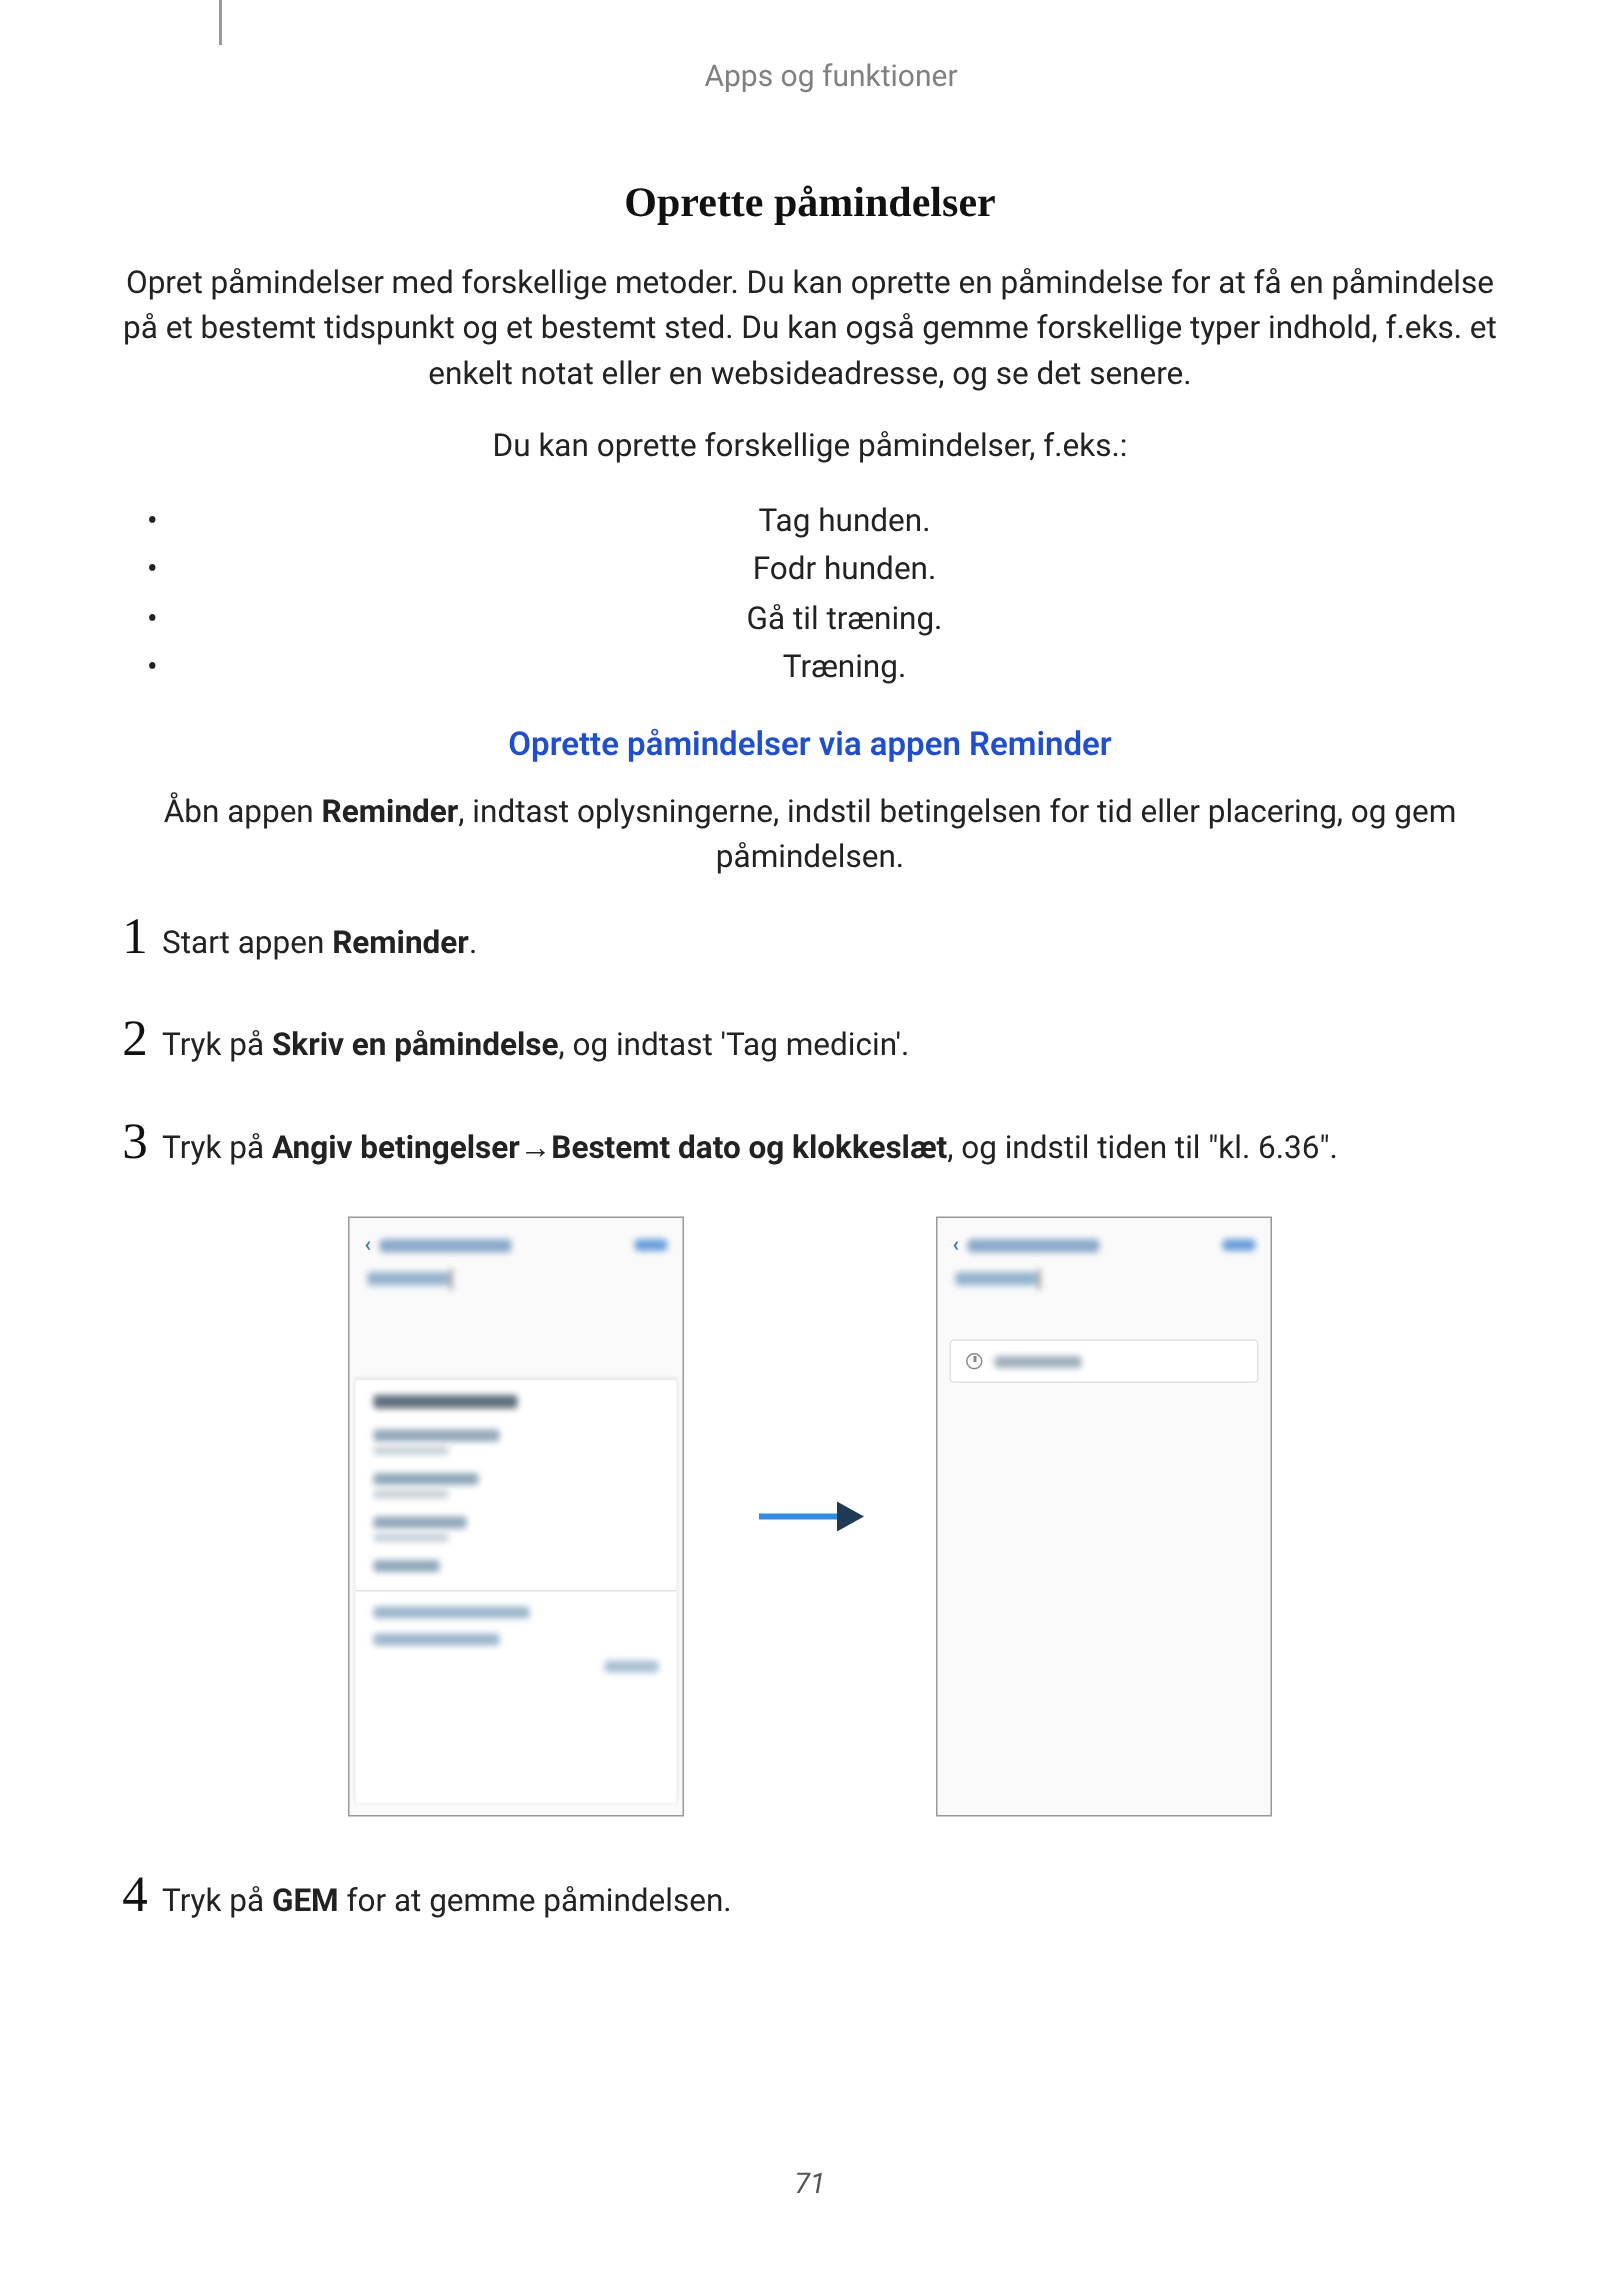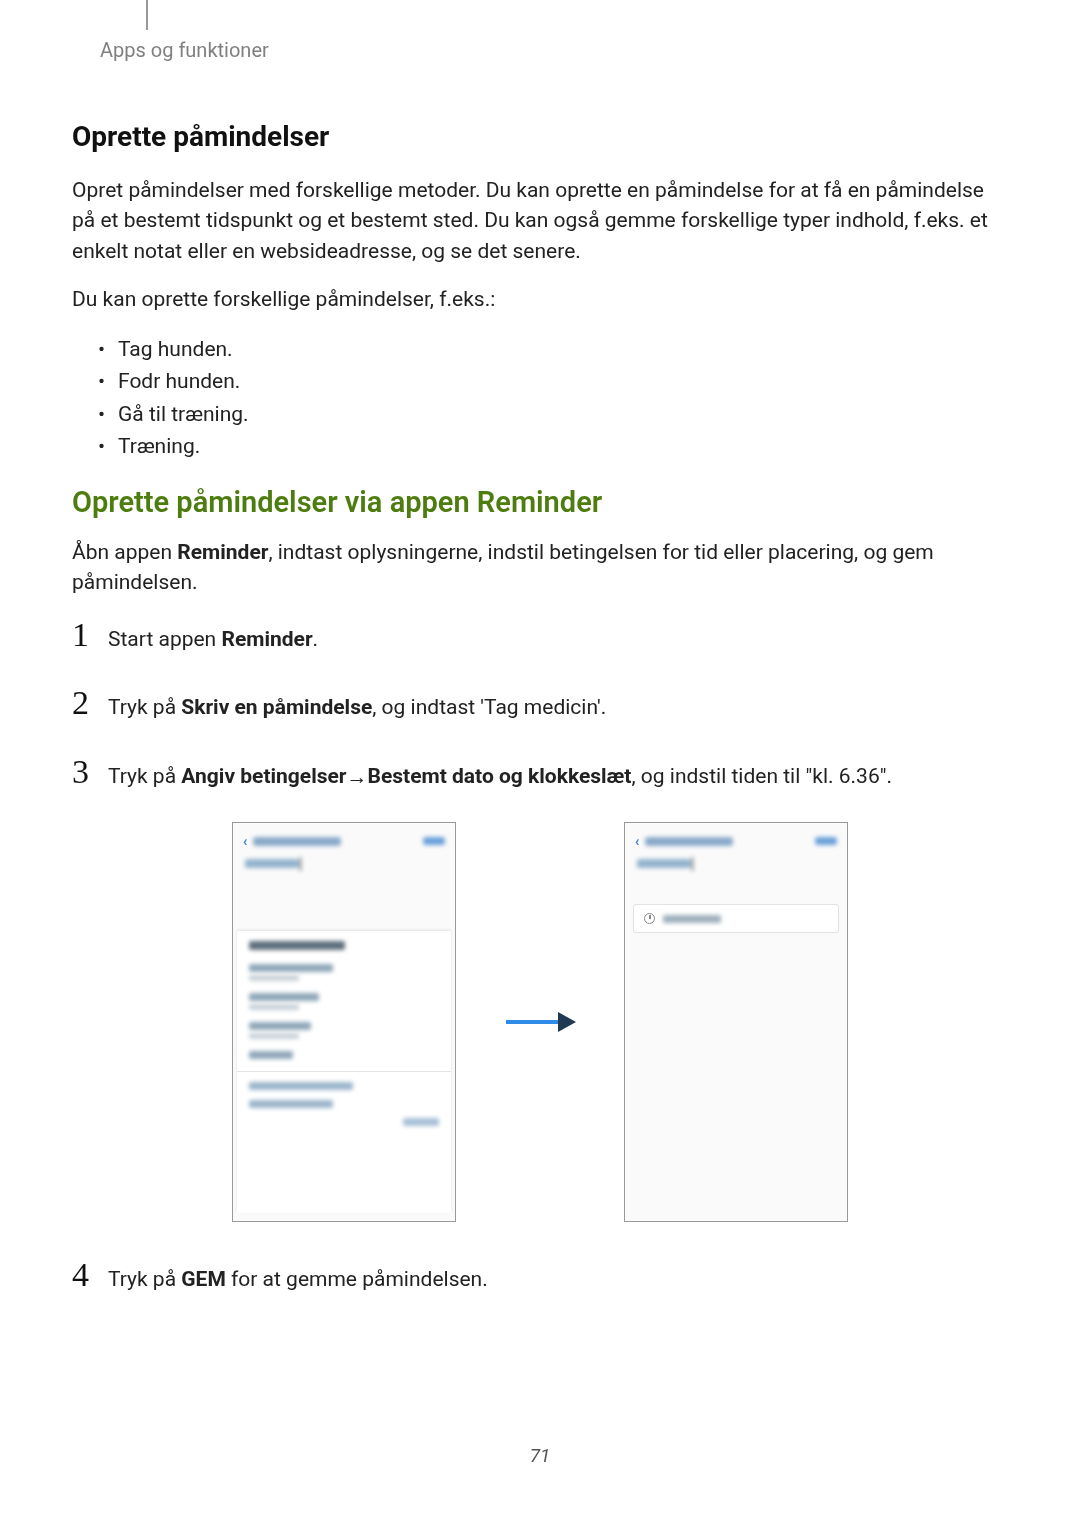--- a/index.html
+++ b/index.html
@@ -14,32 +14,34 @@
     .page-margin-line {
       position: absolute;
       left: 146px;
       top: 0;
       width: 2px;
       height: 30px;
       background: #999;
     }
     .content {
       padding: 38px 72px 0 72px;
+      text-align: center;
     }
     .header-crumb {
       color: #808080;
       font-size: 20px;
       margin-left: 28px;
       margin-bottom: 58px;
     }
     .h2 {
       font-size: 28px;
       font-weight: 700;
       color: #111;
       margin-bottom: 22px;
+      font-family: Liberation Serif, serif;
     }
     .para {
       font-size: 21px;
       line-height: 1.45;
       color: #222;
       margin-bottom: 18px;
       margin-top: 11px;
     }
     .bullets {
       margin: 0 0 22px 26px;
@@ -51,23 +53,23 @@
       position: relative;
       padding-left: 20px;
     }
     .bullets li::before {
       content: "•";
       position: absolute;
       left: 0;
       color: #222;
     }
     .h3 {
-      font-size: 29px;
+      font-size: 22px;
       font-weight: 600;
-      color: #4d7c0f;
+      color: #1d4ed8;
       margin: 10px 0 18px 0;
     }
     .steps {
       margin-top: 6px;
     }
     .step {
       display: flex;
       align-items: baseline;
       margin-bottom: 30px;
     }

